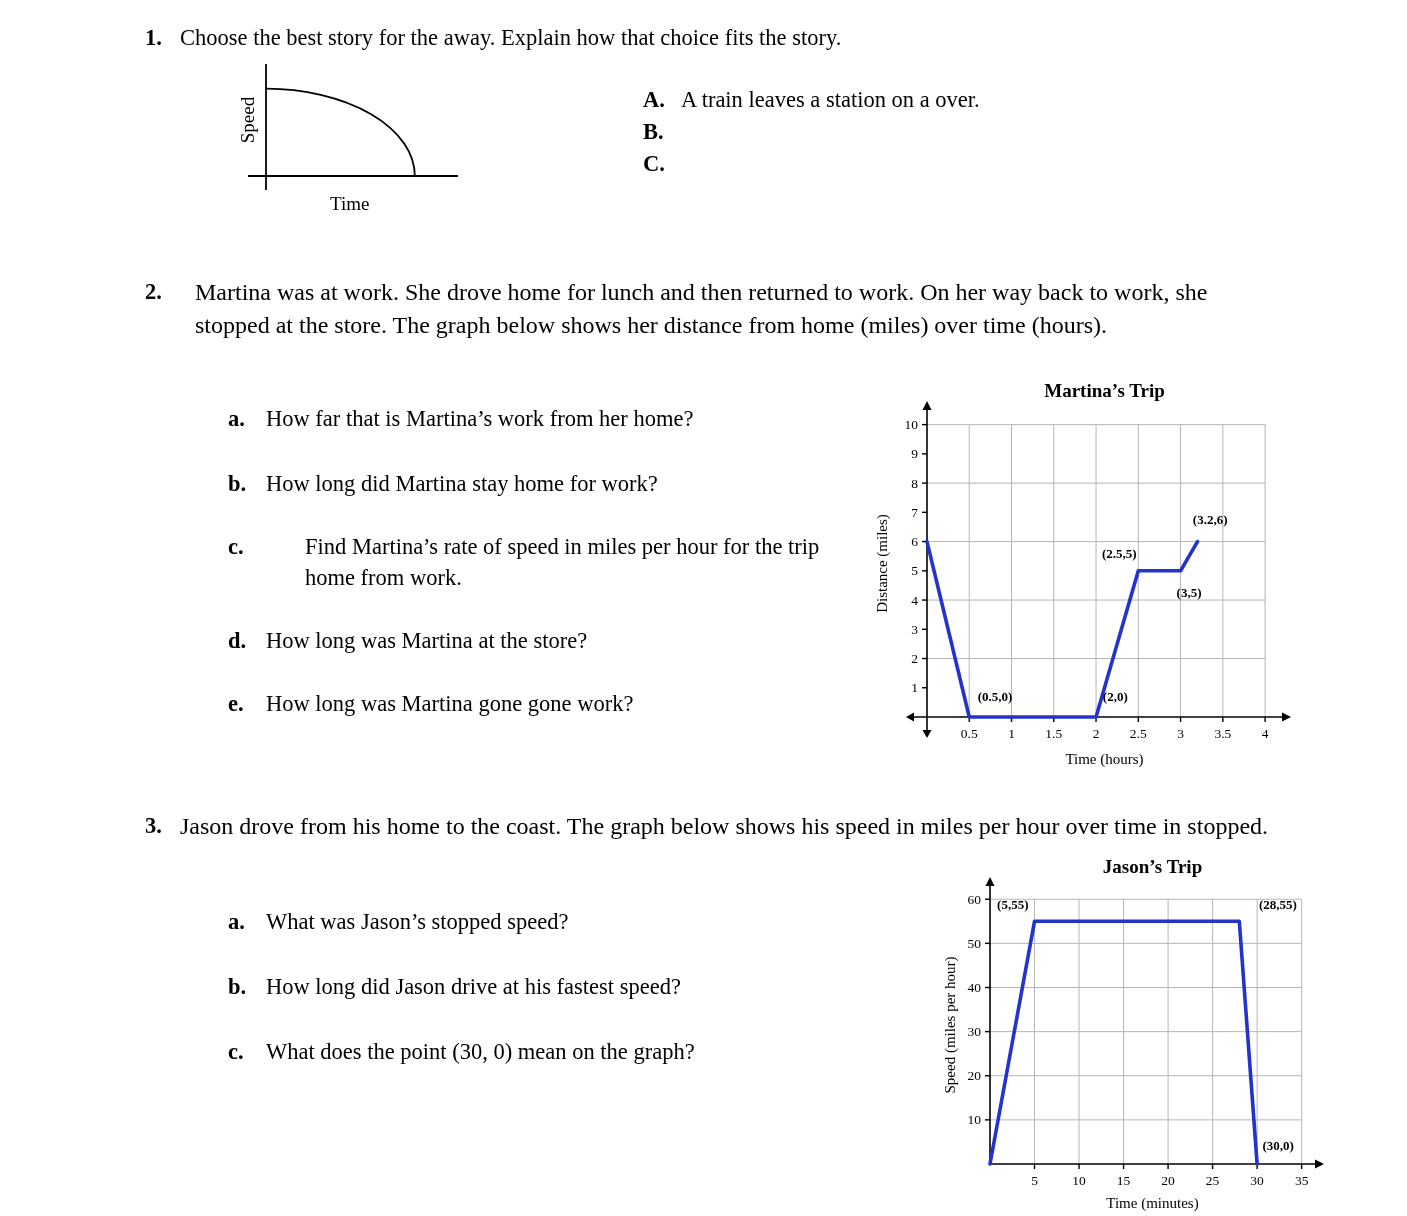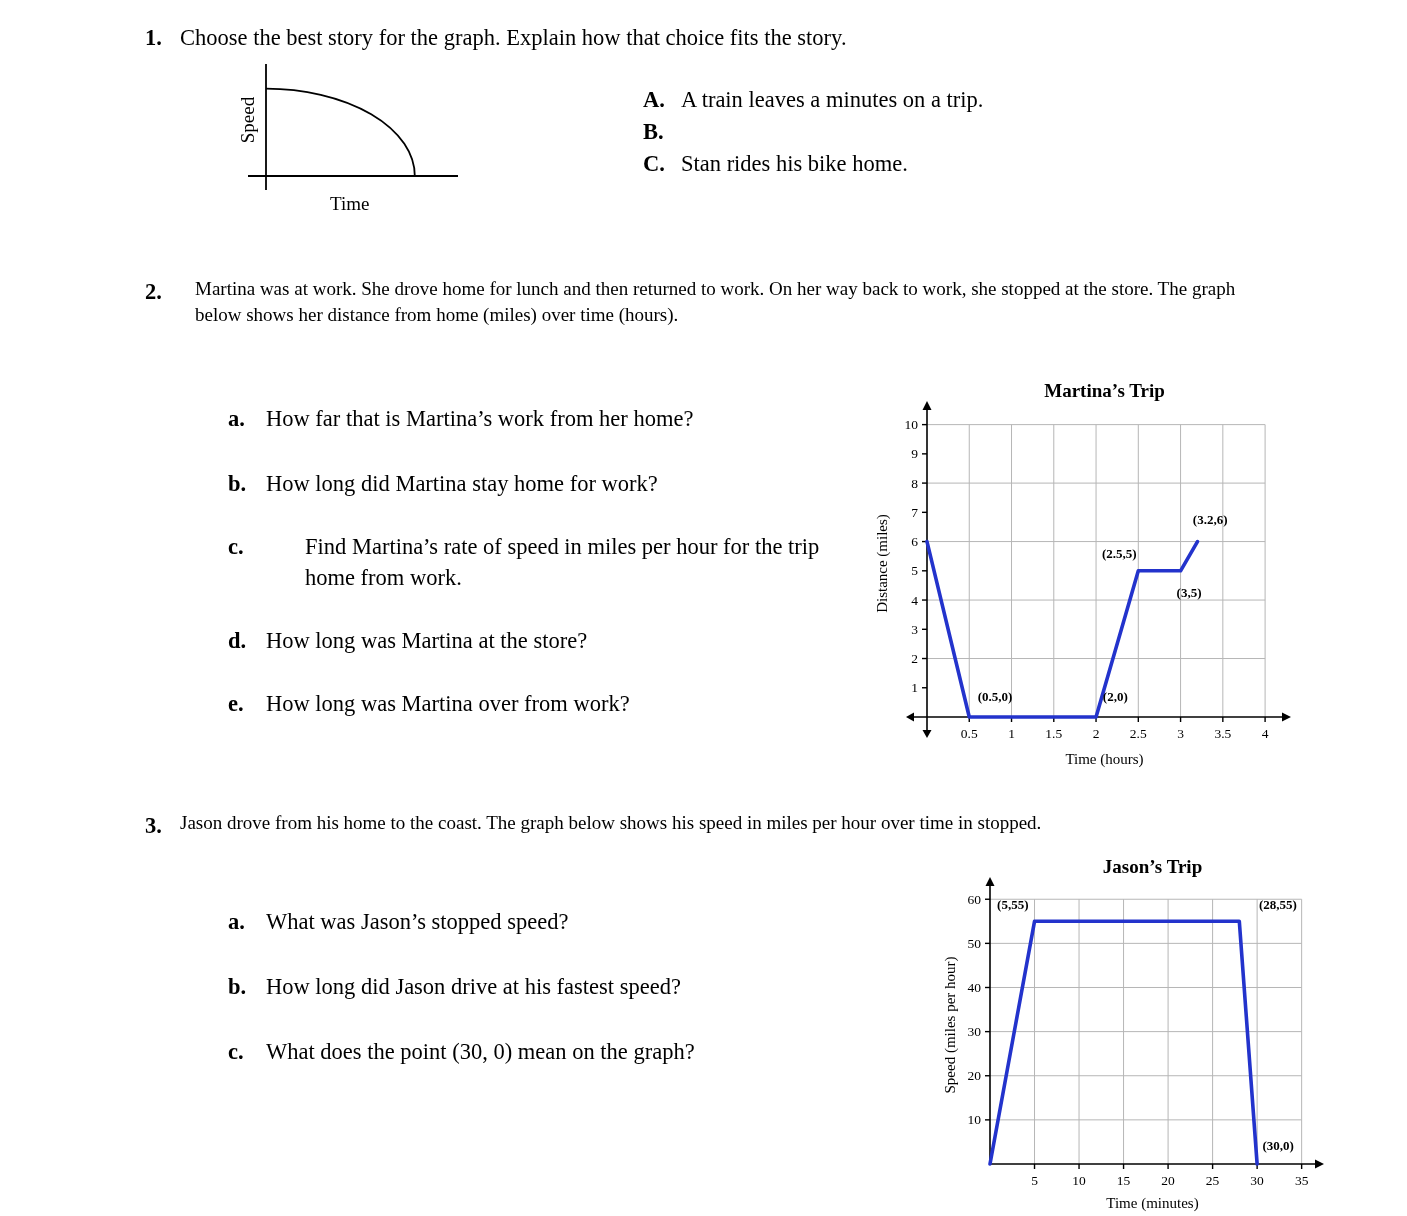--- a/index.html
+++ b/index.html
@@ -4,57 +4,56 @@
 <style>
   * { margin:0; padding:0; box-sizing:border-box; }
   html,body { background:#ffffff; }
   body { width:1407px; height:1216px; position:relative; font-family:"Liberation Serif", serif; color:#000; }
   .page { position:absolute; left:0; top:0; width:1407px; height:1216px; background:#fff; overflow:hidden; }
   .abs { position:absolute; }
   .head { display:flex; font-size:22.5px; line-height:1.38; }
   .num { font-weight:bold; flex:none; }
   .nw35 { width:35px; }
   .nw50 { width:50px; }
-  .para { font-size:19px; line-height:1.38; }
+  .para { font-size:24px; line-height:1.38; }
   .q { display:flex; font-size:22.5px; line-height:1.38; }
   .q .ql { font-weight:bold; width:38px; flex:none; }
   .choice { display:flex; font-size:22.5px; line-height:1.42; }
   .choice .cl { font-weight:bold; width:38px; flex:none; }
   .chart { position:absolute; }
   svg text { font-family:"Liberation Serif", serif; }
 </style>
 </head>
 <body>
 
 <div class="page">
 
   <div class="abs head" style="left:145px; top:22px; width:1150px;">
     <span class="num nw35">1.</span>
-    <span class="prompt">Choose the best story for the graph.  Explain how that choice fits the story.</span>
+    <span class="prompt">Choose the best story for the away.  Explain how that choice fits the story.</span>
   </div>
 
   <div class="chart" style="left:232px; top:56px; width:230px; height:160px;"><svg width="230" height="160" viewBox="0 0 230 160">
         <line x1="34" y1="8" x2="34" y2="134" stroke="#000" stroke-width="1.8"></line>
         <line x1="16" y1="120" x2="226" y2="120" stroke="#000" stroke-width="1.8"></line>
         <path d="M 34 32.64 A 148.8 87.36 0 0 1 182.8 120" fill="none" stroke="#000" stroke-width="1.8"></path>
         <text x="22" y="64" font-size="19" text-anchor="middle" font-weight="normal" fill="#000" transform="rotate(-90 22 64)">Speed</text>
         <text x="117.7" y="154" font-size="19" text-anchor="middle" font-weight="normal" fill="#000">Time</text>
       </svg></div>
 
   <div class="abs" style="left:643px; top:84px;">
     <div class="choice">
       <span class="cl">A.</span>
-      <span>A train leaves a minutes on a trip.</span>
+      <span>A train leaves a station on a over.</span>
     </div>
     <div class="choice">
       <span class="cl">B.</span>
     </div>
     <div class="choice">
       <span class="cl">C.</span>
-      <span>Stan rides his bike home.</span>
     </div>
   </div>
 
   <div class="abs head" style="left:145px; top:276px; width:1120px;">
     <span class="num nw50">2.</span>
     <span class="para" style="width:1060px;">Martina was at work.  She drove home for lunch and then returned to work. On her way back to work, she stopped at the store.  The graph below shows her distance from home (miles) over time (hours).</span>
   </div>
 
   <div class="abs q" style="left:228px; top:403px;">
     <span class="ql">a.</span>
@@ -67,21 +66,21 @@
   <div class="abs q" style="left:228px; top:531px;">
     <span class="ql">c.</span>
     <span style="width:540px;margin-left:39px;">Find Martina’s rate of speed in miles per hour for the trip home from work.</span>
   </div>
   <div class="abs q" style="left:228px; top:625px;">
     <span class="ql">d.</span>
     <span>How long was Martina at the store?</span>
   </div>
   <div class="abs q" style="left:228px; top:688px;">
     <span class="ql">e.</span>
-    <span>How long was Martina over from work?</span>
+    <span>How long was Martina gone gone work?</span>
   </div>
 
   <div class="chart" style="left:872px; top:372px; width:430px; height:400px;"><svg width="430" height="400" viewBox="0 0 430 400">
         <line x1="97.26190476190476" y1="345" x2="97.26190476190476" y2="52.61904761904765" stroke="#b6b6b6" stroke-width="1"></line>
         <line x1="139.52380952380952" y1="345" x2="139.52380952380952" y2="52.61904761904765" stroke="#b6b6b6" stroke-width="1"></line>
         <line x1="181.78571428571428" y1="345" x2="181.78571428571428" y2="52.61904761904765" stroke="#b6b6b6" stroke-width="1"></line>
         <line x1="224.04761904761904" y1="345" x2="224.04761904761904" y2="52.61904761904765" stroke="#b6b6b6" stroke-width="1"></line>
         <line x1="266.3095238095238" y1="345" x2="266.3095238095238" y2="52.61904761904765" stroke="#b6b6b6" stroke-width="1"></line>
         <line x1="308.57142857142856" y1="345" x2="308.57142857142856" y2="52.61904761904765" stroke="#b6b6b6" stroke-width="1"></line>
         <line x1="350.8333333333333" y1="345" x2="350.8333333333333" y2="52.61904761904765" stroke="#b6b6b6" stroke-width="1"></line>

